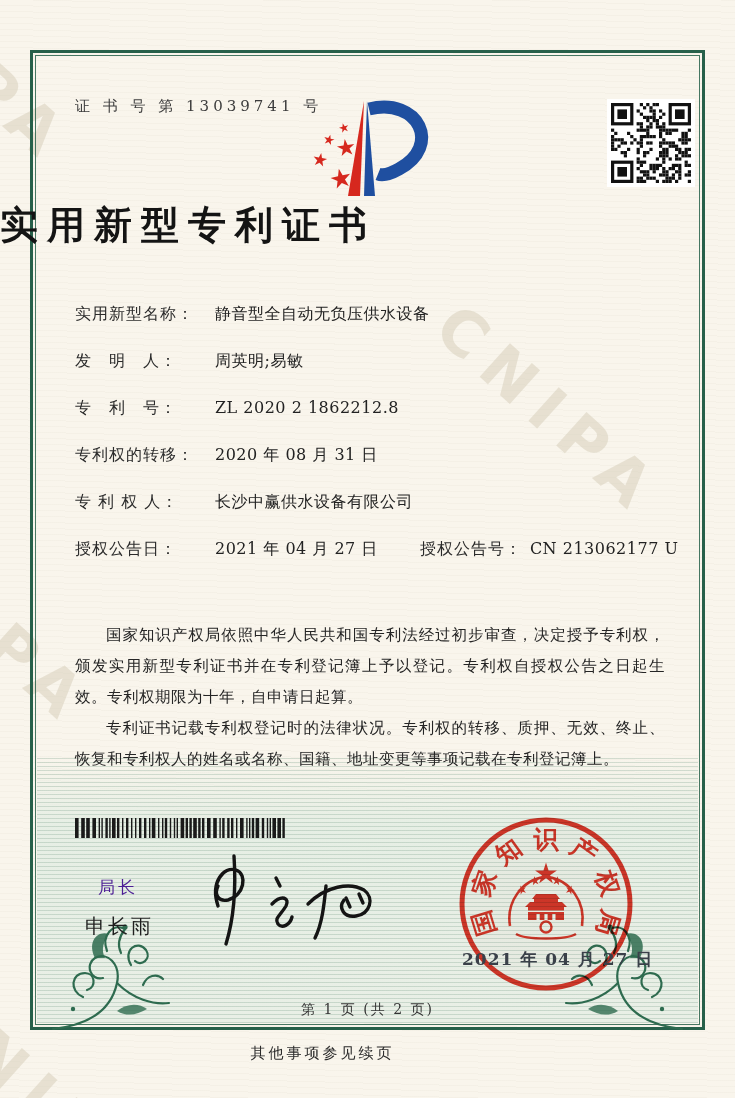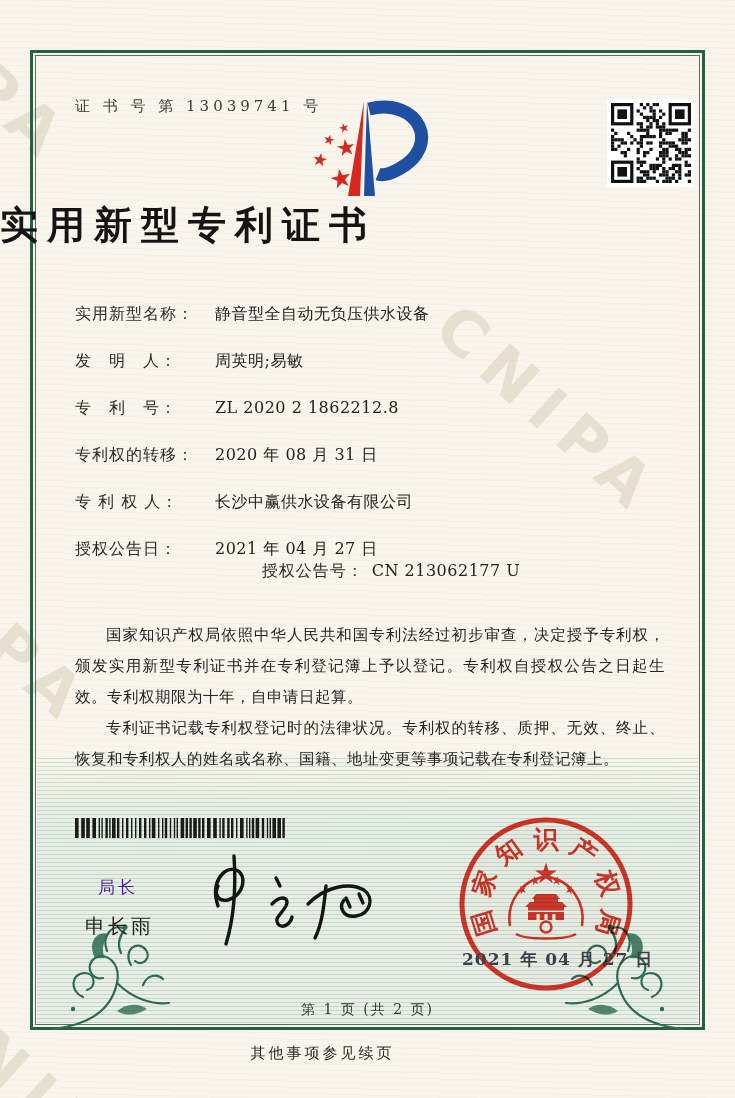--- a/index.html
+++ b/index.html
@@ -51,21 +51,21 @@
   .qr-box svg{position:absolute;left:4px;top:4px;}
   .logo{position:absolute;left:293px;top:96px;z-index:4;}
   .title{
     position:absolute;left:0;top:200px;width:735px;z-index:4;
     text-align:left;font-size:38px;font-weight:700;letter-spacing:9px;color:#141414;
   }
   .fields{position:absolute;left:75px;top:303px;width:590px;z-index:4;}
   .field-row{margin-bottom:25px;font-size:16px;line-height:22px;white-space:nowrap;}
   .flabel{display:inline-block;width:140px;letter-spacing:1px;color:#2b2b2b;}
   .fvalue{color:#222;letter-spacing:0.5px;}
-  .field-row.double{display:flex;flex-direction:column;}
+  .field-row.double{display:flex;}
   .field-row.double .grp2{margin-left:42px;text-align:center;}
   .grp2 .flabel{width:auto;margin-right:8px;}
 
   .body-text{
     position:absolute;left:75px;top:620px;width:590px;z-index:4;
     font-size:15.5px;line-height:31px;text-align:justify;color:#252525;
   }
   .body-text p{margin:0;text-indent:2em;letter-spacing:0.5px;}
 
   .barcode{position:absolute;left:75px;top:818px;z-index:4;}

